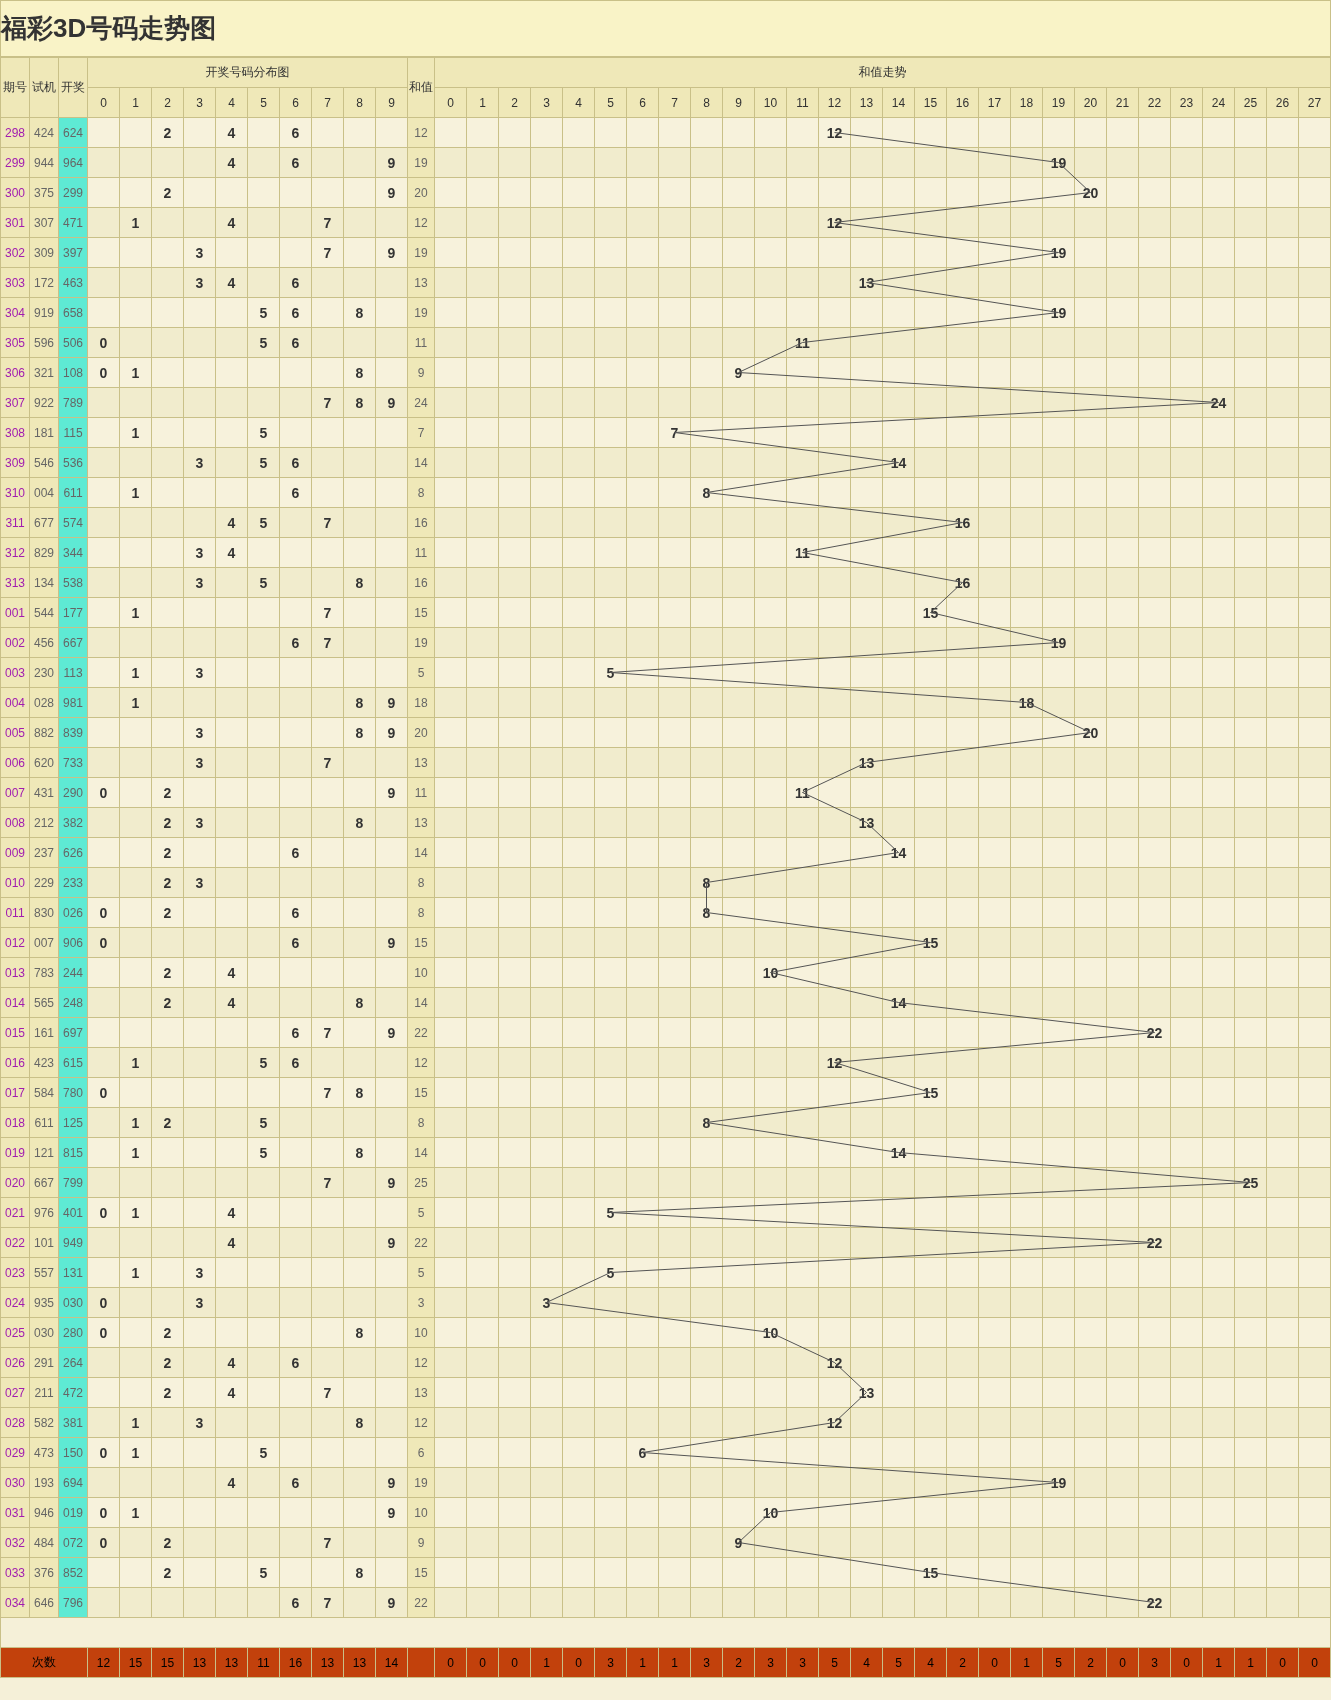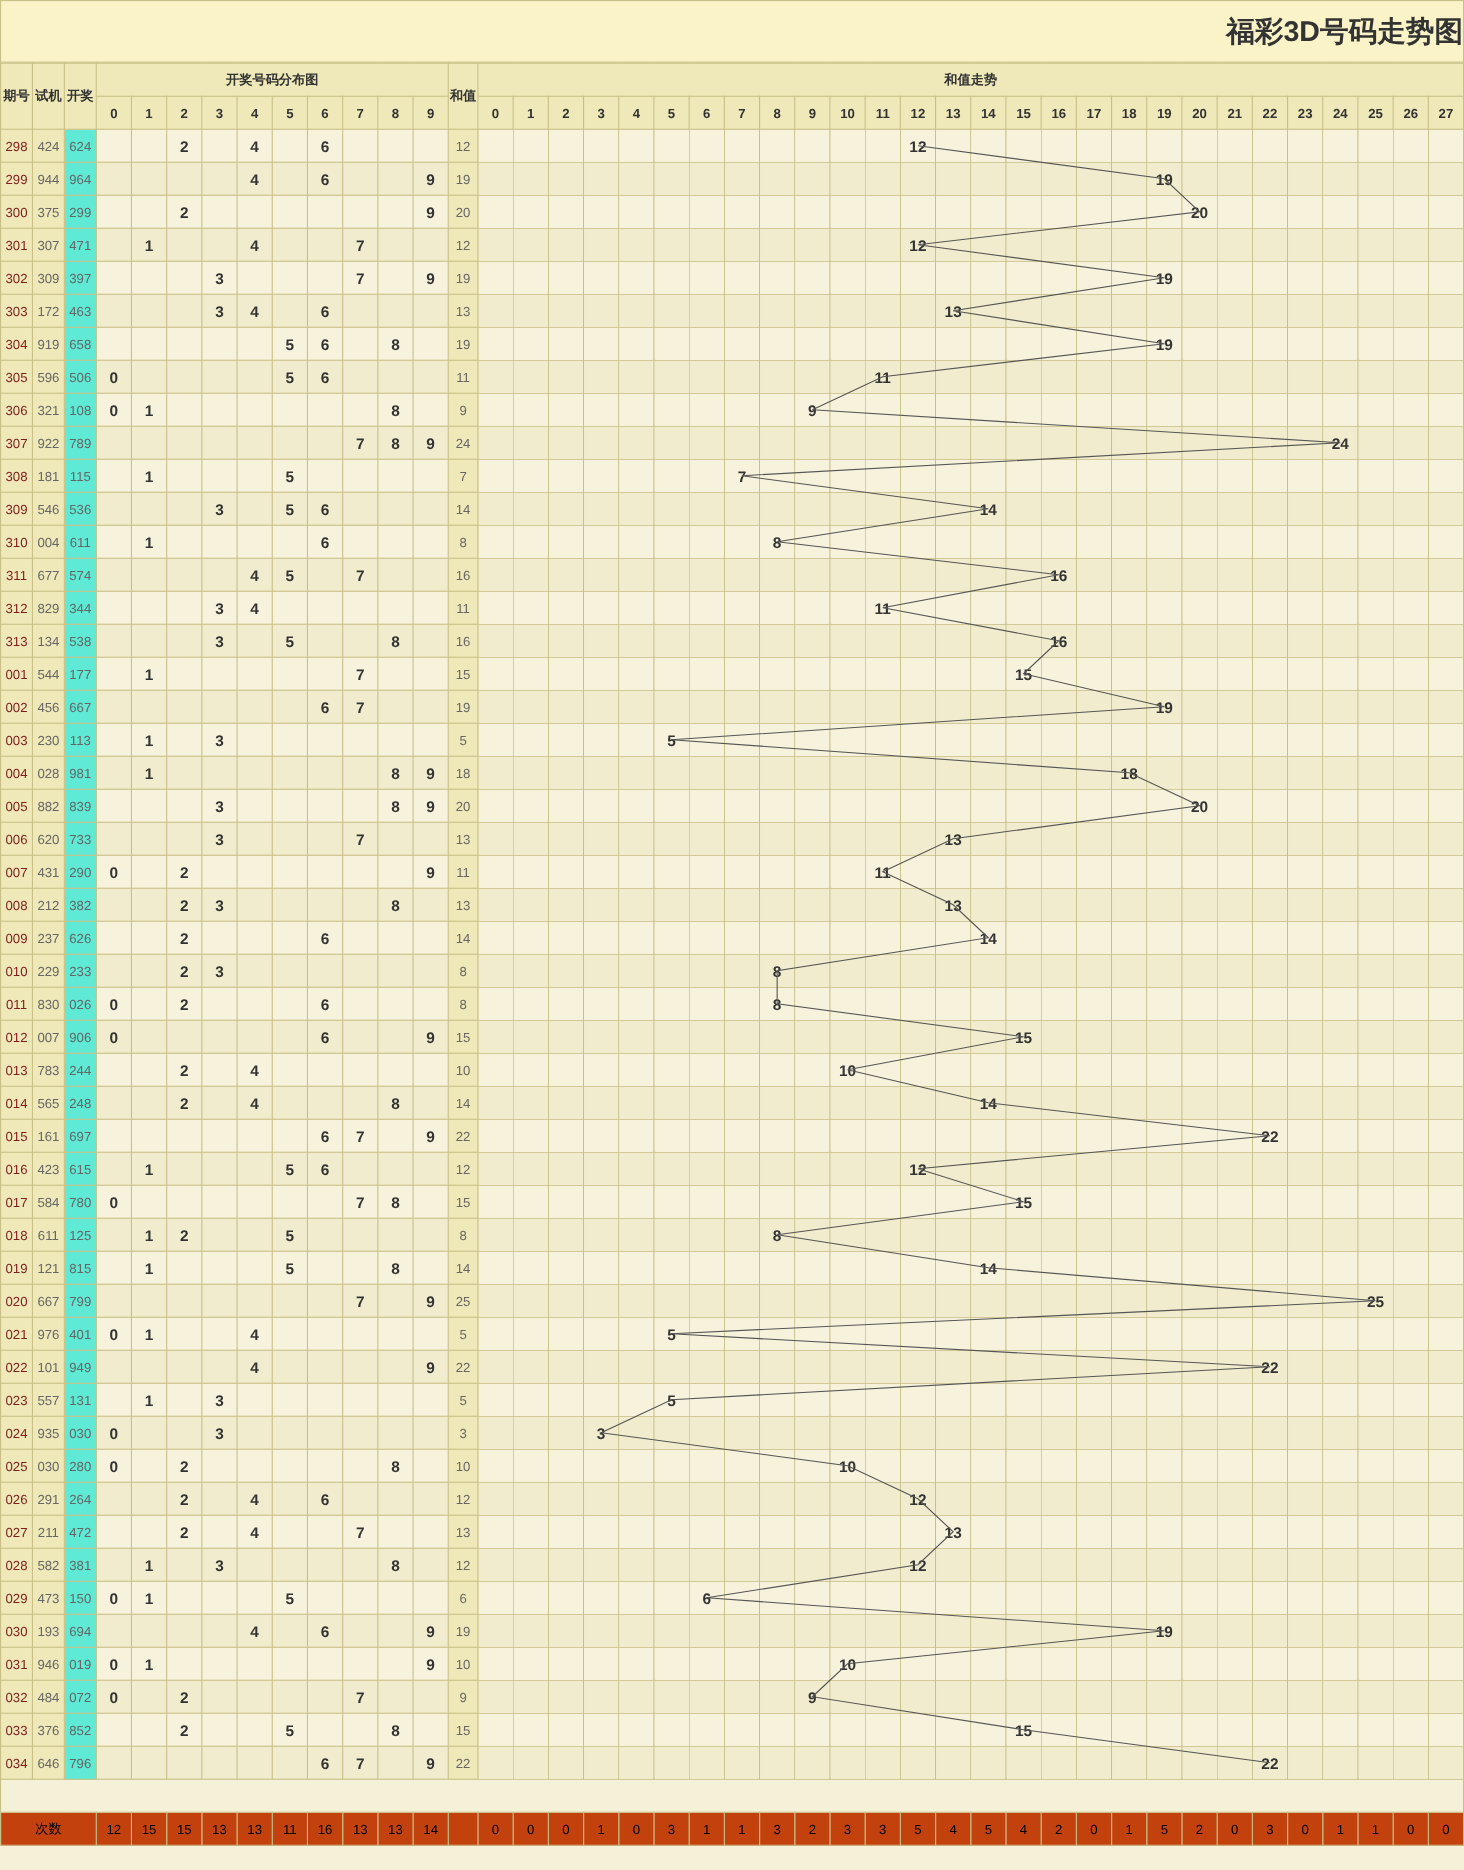--- a/index.html
+++ b/index.html
@@ -1,27 +1,27 @@
 <!DOCTYPE html>
 <html><head>
 <meta charset="utf-8">
 <style>
 body{margin:0;font-family:Arial,sans-serif;font-size:12px;background:#f5f0d8}
 .wrap{width:1331px}
-.title{background:#f9f3c7;border:1px solid #c9c088;text-align:right;font-size:26px;font-weight:bold;color:#333;padding:10px 0}
+.title{background:#f9f3c7;border:1px solid #c9c088;text-align:left;font-size:26px;font-weight:bold;color:#333;padding:10px 0}
 table{border-collapse:collapse;width:100%;table-layout:fixed}
 th,td{border:1px solid #c9c088;text-align:center;height:27px;font-size:12px}
-th{background:#efe8b8;font-weight:bold;color:#333}
+th{background:#efe8b8;font-weight:normal;color:#333}
 .col-qi{width:26px}
 .col-sj{width:26px}
 .col-kj{width:26px}
 .col-d{width:15px}
 .col-hz{width:24px}
 .col-s{width:26px}
-td.qi{background:#efe8b8;color:#7f1d1d}
+td.qi{background:#efe8b8;color:#a21caf}
 td.sj{background:#efe8b8;color:#666}
 td.kj{background:#5eead4;color:#666}
 td.d{background:#f5f0d8}
 td.d.hit{font-weight:bold;color:#333;font-size:14px}
 td.hz{background:#efe8b8;color:#666}
 td.sum{background:#f5f0d8;position:relative}
 td.sum.lbl{font-weight:bold;color:#333;font-size:14px}
 .sum-area{position:relative}
 .foot td{background:#c2410c;font-weight:normal}
 tr.r:nth-child(odd) td.d{background:#f7f2dc}

